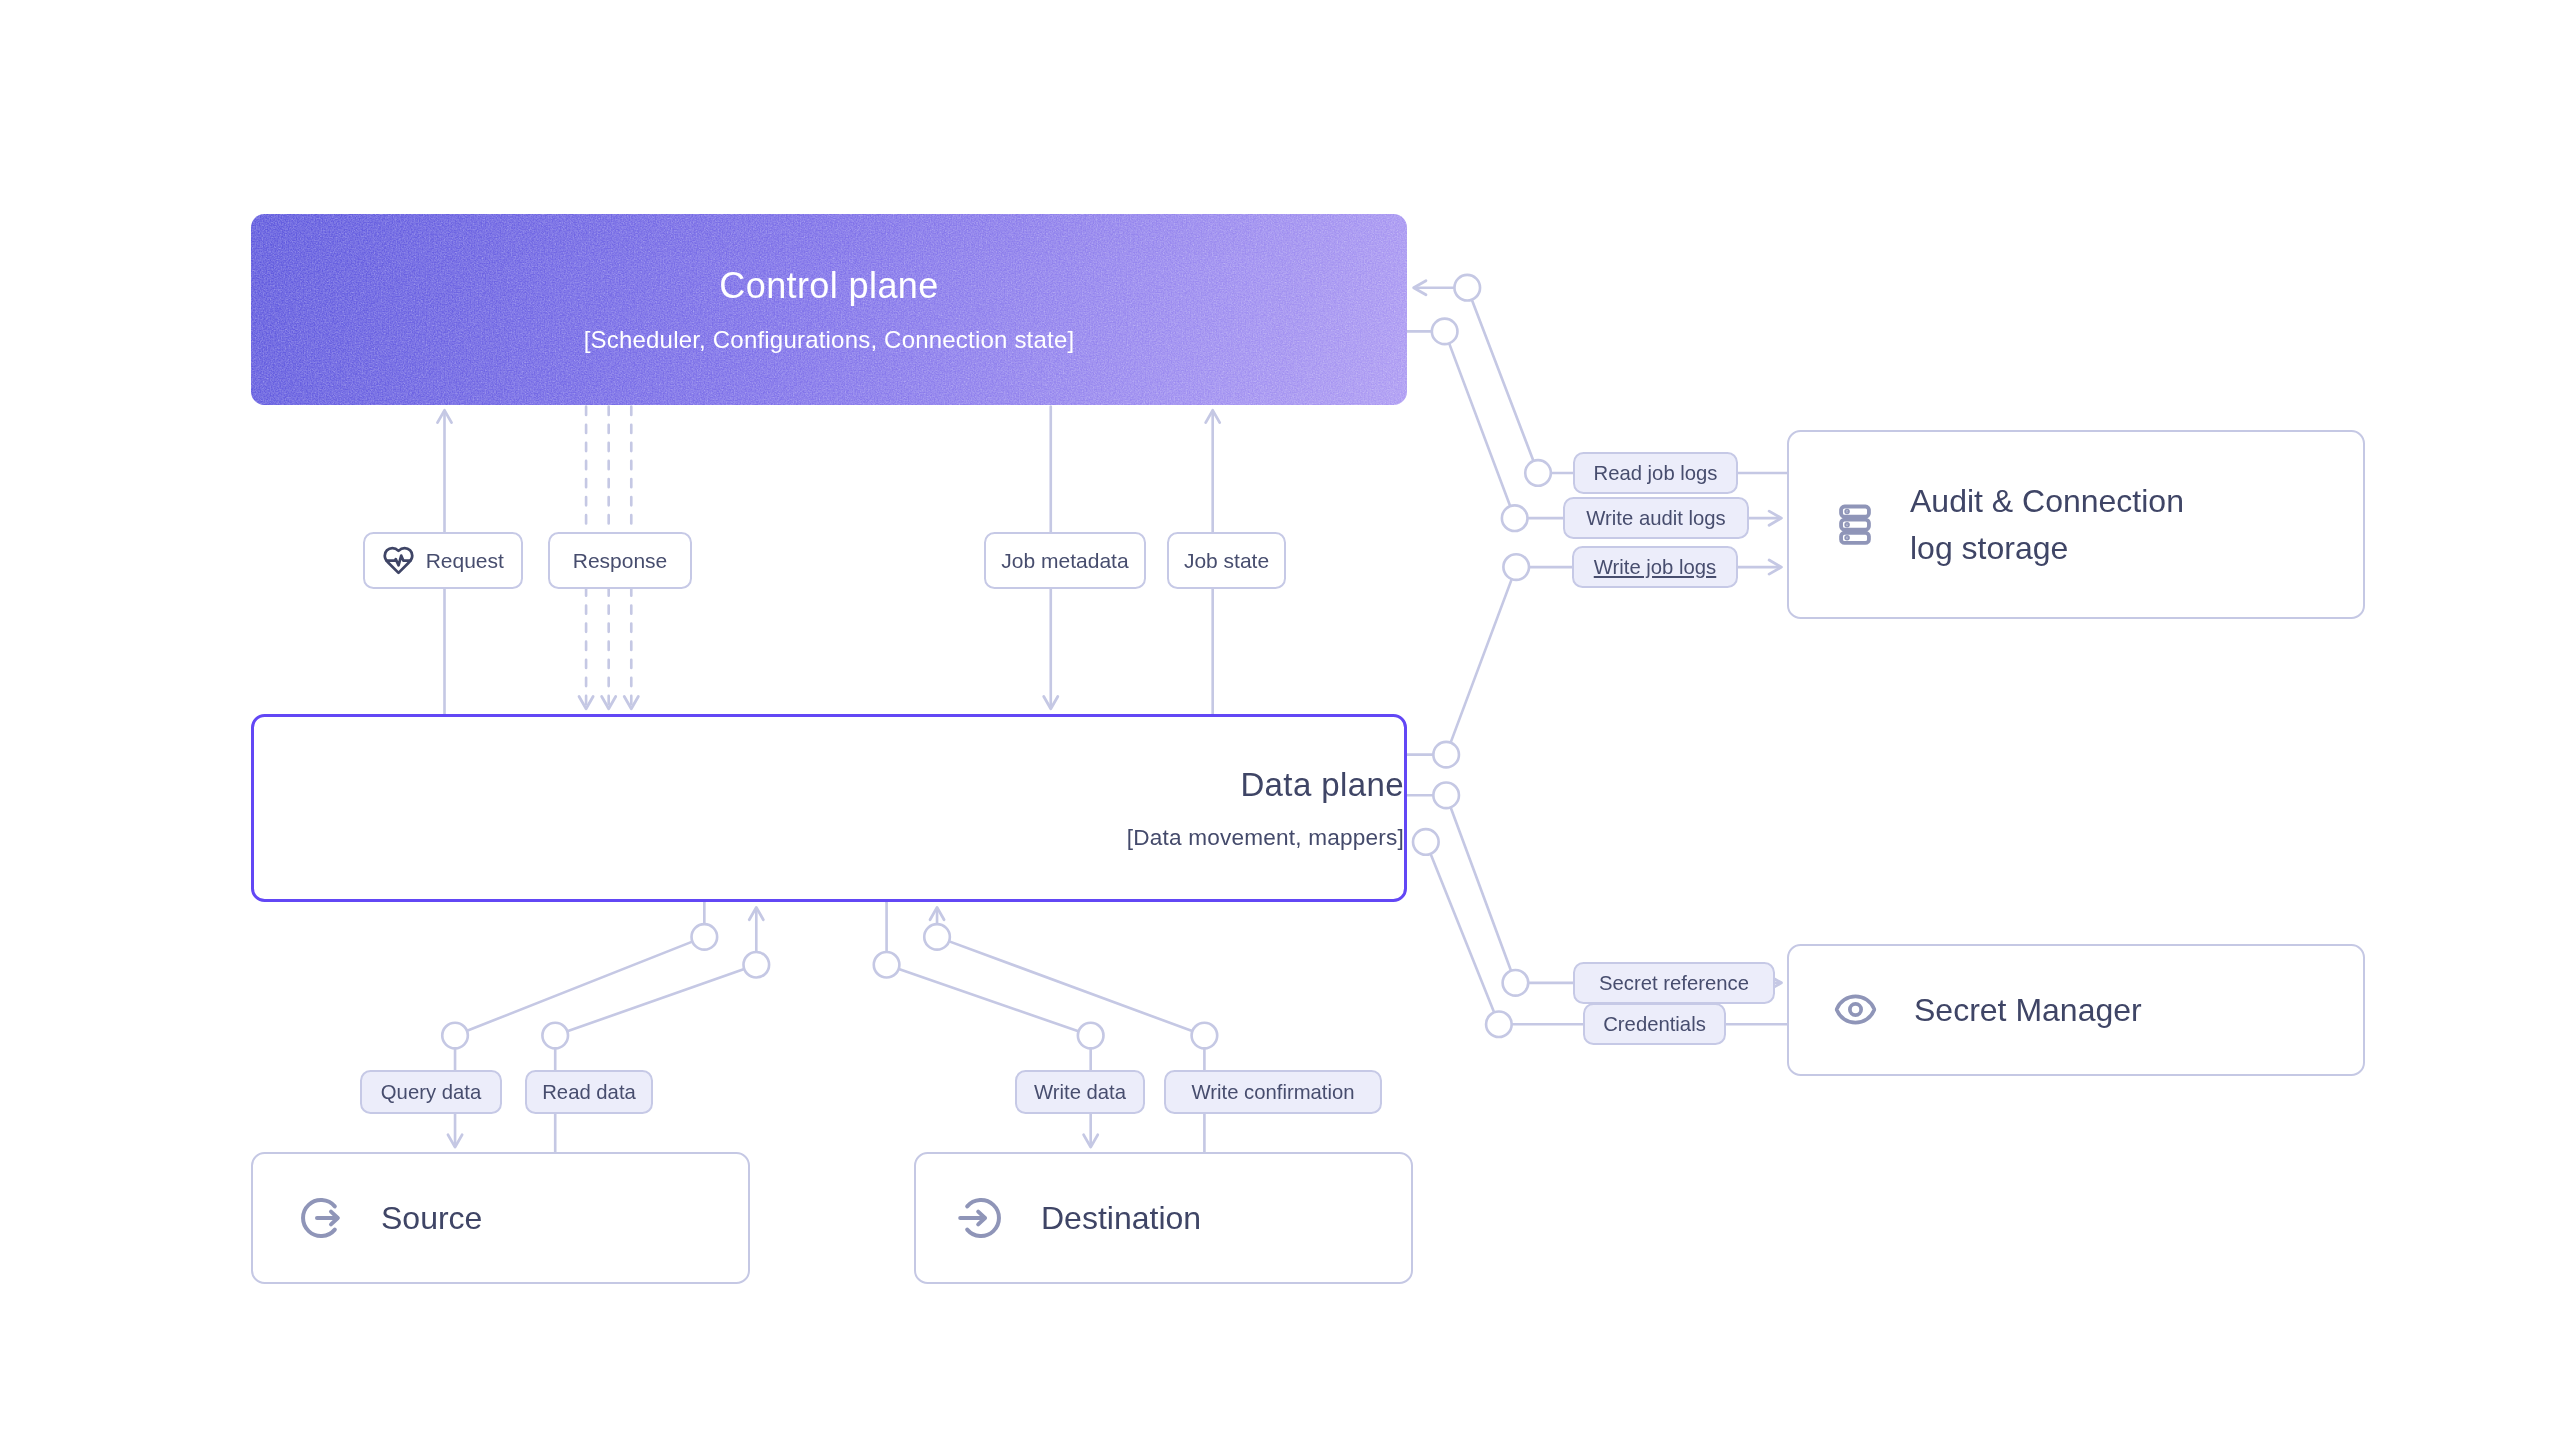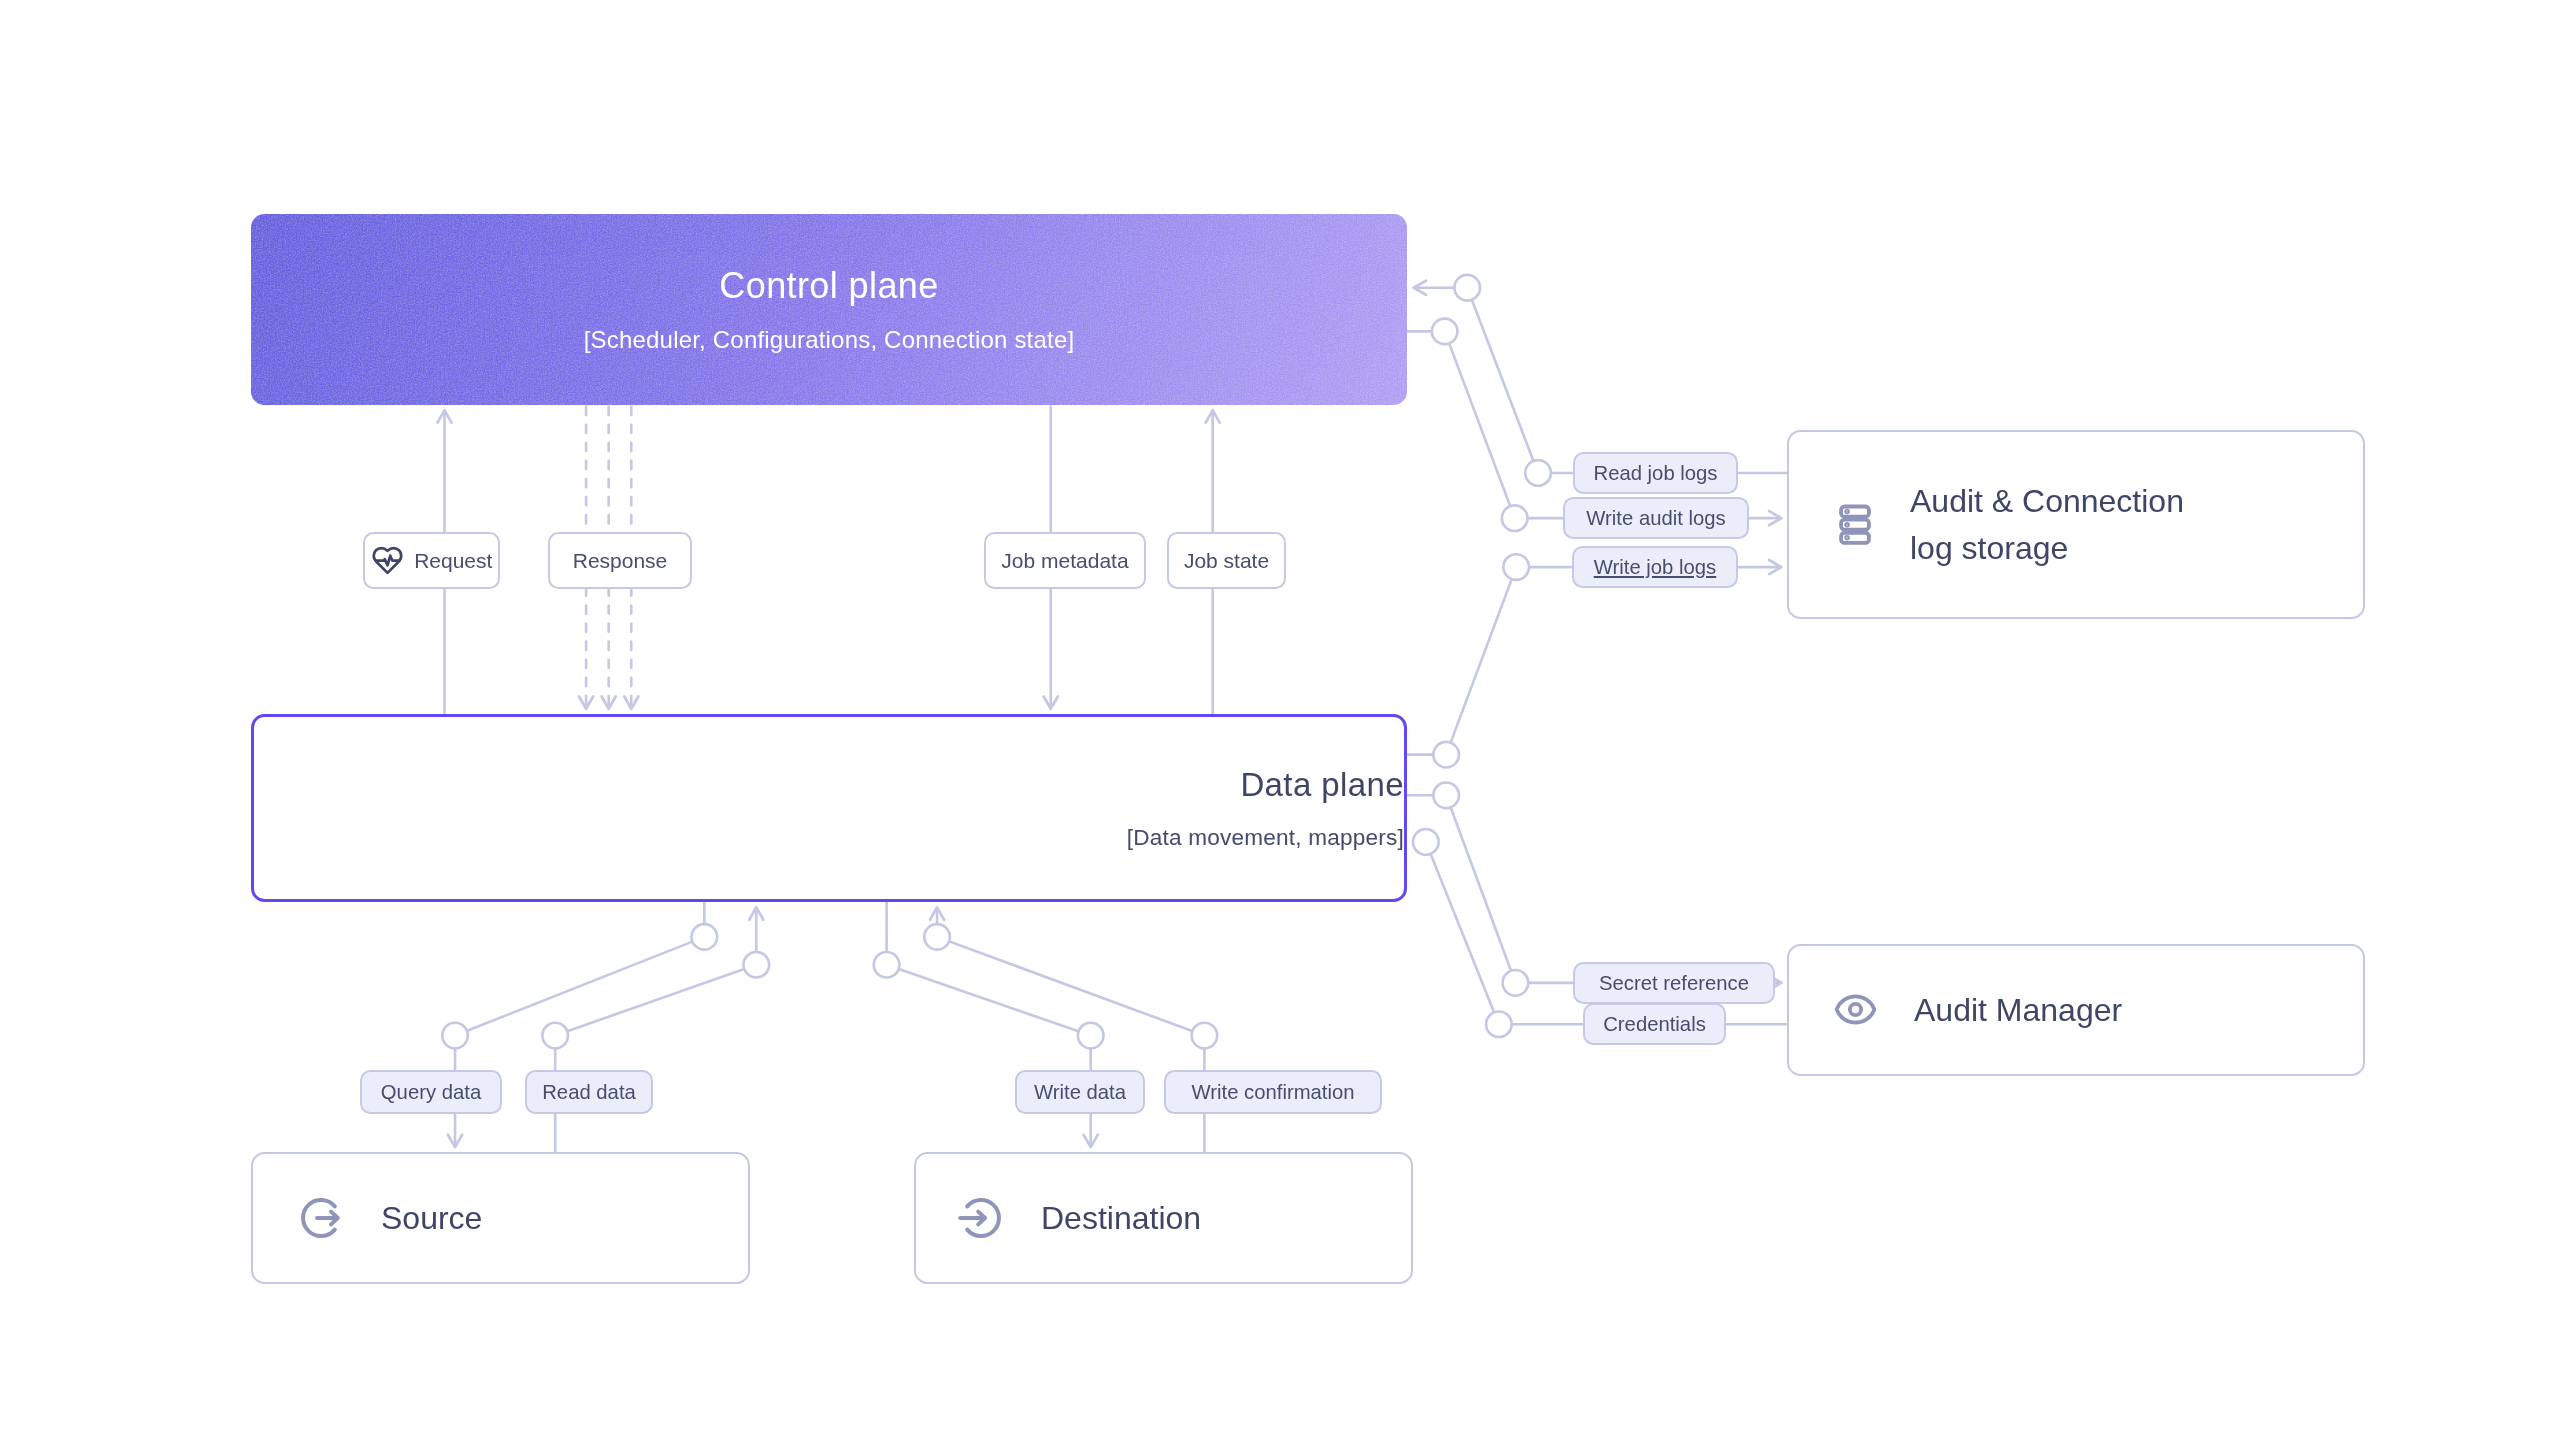--- a/index.html
+++ b/index.html
@@ -200,25 +200,25 @@
       <div class="leaf__title leaf__title--wrap">Audit &amp; Connection log storage</div>
     </div>
   </div>
 
   <div class="node node--leaf" style="left:1787px;top:944px;width:578px;height:132px;padding-left:44px;">
     <div class="leaf__row">
       <svg class="icon" width="45" height="45" viewBox="0 0 24 24" fill="none" stroke="#8f95b8" stroke-width="2" stroke-linecap="round" stroke-linejoin="round">
         <path d="M2.06 12.35a1 1 0 0 1 0-.7 10.75 10.75 0 0 1 19.88 0 1 1 0 0 1 0 .7 10.75 10.75 0 0 1-19.88 0Z"></path>
         <circle cx="12" cy="12" r="3"></circle>
       </svg>
-      <div class="leaf__title">Audit Manager</div>
-    </div>
-  </div>
-
-  <div class="pill" style="left:363px;top:532px;width:137px;height:57px;">
+      <div class="leaf__title">Secret Manager</div>
+    </div>
+  </div>
+
+  <div class="pill" style="left:363px;top:532px;width:160px;height:57px;">
     <svg class="icon" width="33" height="33" viewBox="0 0 24 24" fill="none" stroke="#3f4566" stroke-width="2" stroke-linecap="round" stroke-linejoin="round">
       <path d="M19 14c1.49-1.46 3-3.21 3-5.5A5.5 5.5 0 0 0 16.5 3c-1.76 0-3 .5-4.5 2-1.5-1.5-2.74-2-4.5-2A5.5 5.5 0 0 0 2 8.5c0 2.3 1.5 4.05 3 5.5l7 7Z"></path>
       <path d="M3.22 12H9.5l.5-1 2 4.5 2-7 1.5 3.5h5.27"></path>
     </svg>
     <span>Request</span>
   </div>
   <div class="pill" style="left:548px;top:532px;width:144px;height:57px;">
     <span>Response</span>
   </div>
   <div class="pill" style="left:984px;top:532px;width:162px;height:57px;align-items:center;">

